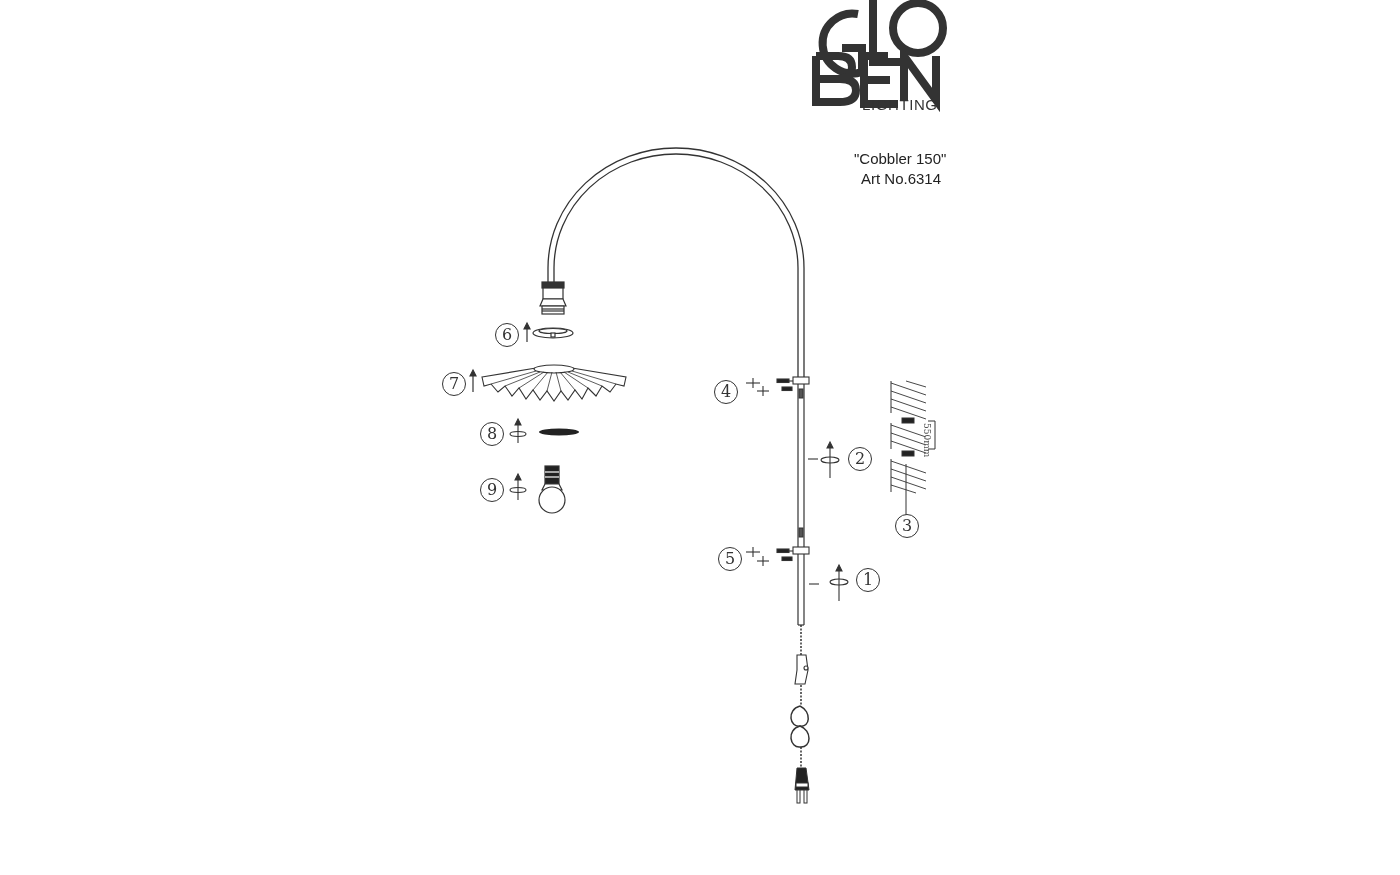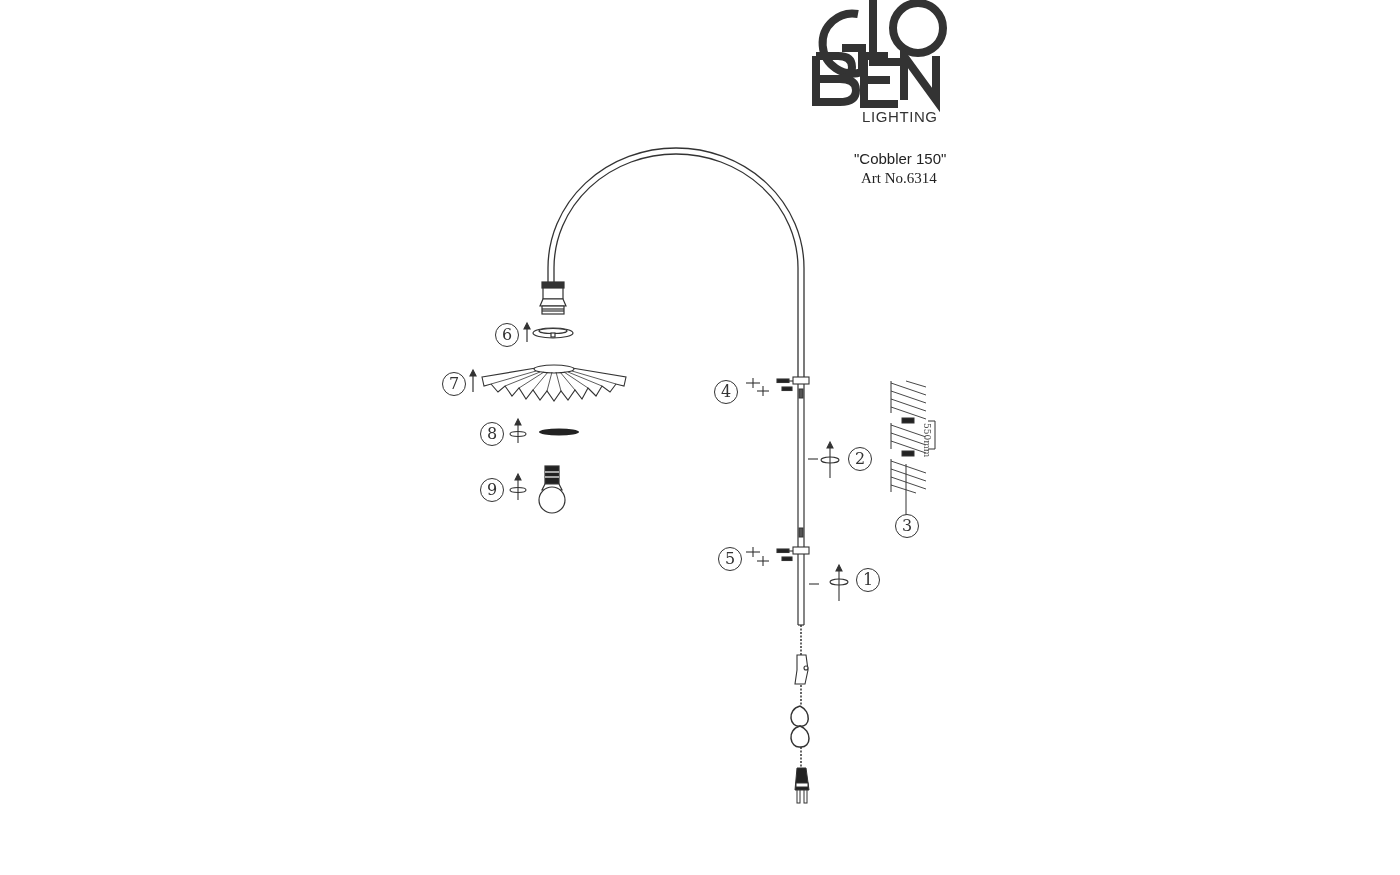--- a/index.html
+++ b/index.html
@@ -1,20 +1,20 @@
 <!DOCTYPE html>
 <html><head>
 <meta charset="utf-8">
 <style>
   html,body{margin:0;padding:0;background:#ffffff;}
   body{width:1400px;height:875px;position:relative;overflow:hidden;font-family:"Liberation Sans",sans-serif;}
   .abs{position:absolute;}
-  #brand-sub{left:862px;top:108px;font-size:15px;letter-spacing:0.6px;color:#333;}
+  #brand-sub{left:862px;top:96px;font-size:15px;letter-spacing:0.6px;color:#333;}
   #product-name{left:854px;top:150px;font-size:15px;color:#222;}
-  #art-no{left:861px;top:170px;font-size:15px;color:#222;font-family:Liberation Serif, serif;}
+  #art-no{left:861px;top:170px;font-size:15px;color:#222;}
   .num{position:absolute;width:22px;height:22px;border:1.2px solid #333;border-radius:50%;font-family:"DejaVu Serif",serif;font-size:16px;line-height:22px;text-align:center;color:#333;background:#fff;}
   #diagram{left:0;top:0;width:1400px;height:875px;}
   #dim-label{left:932px;top:423px;font-size:9px;color:#555;transform:rotate(90deg);transform-origin:left top;font-family:"DejaVu Serif",serif;}
 </style>
 </head>
 <body>
 
 <svg id="diagram" class="abs" viewBox="0 0 1400 875" width="1400" height="875">
 
   <g fill="none" stroke="#333" stroke-width="8">

